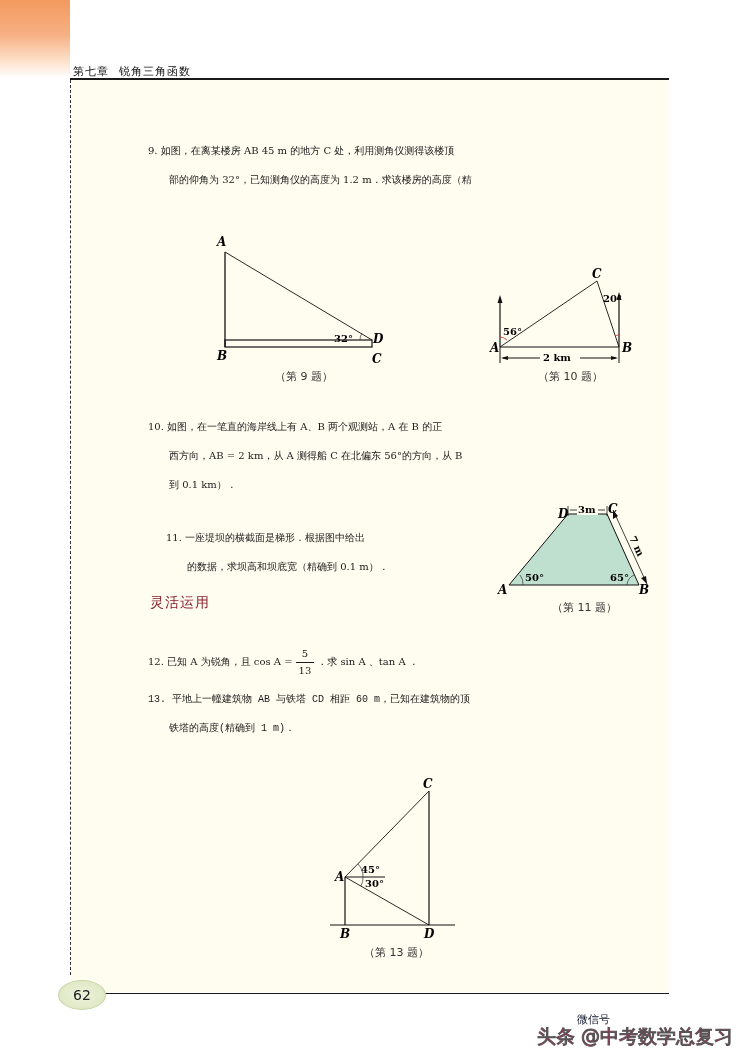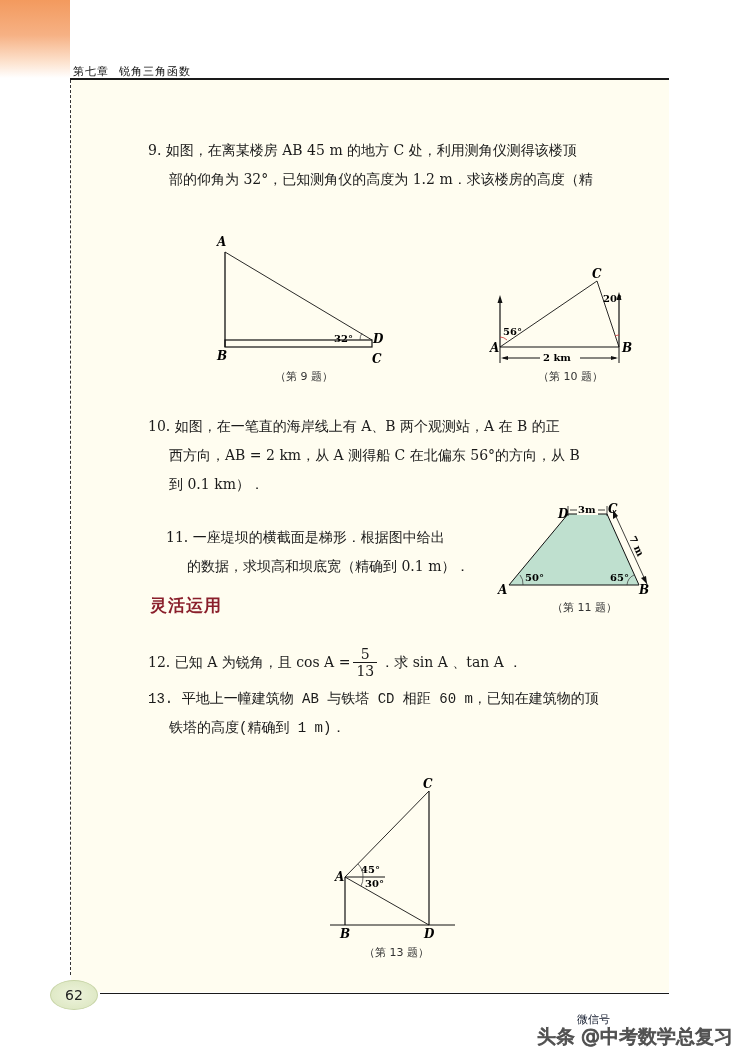--- a/index.html
+++ b/index.html
@@ -27,53 +27,53 @@
     border-left: 1px dashed #333;
   }
   .content-panel {
     position: absolute; left: 71px; top: 80px; width: 598px; height: 912px;
     background: #fffdf0;
   }
   .foot-rule {
     position: absolute; left: 100px; top: 993px; width: 569px; height: 1px; background: #1a1a1a;
   }
   .page-num {
-    position: absolute; left: 50px; top: 980px; width: 46px; height: 28px;
+    position: absolute; left: 58px; top: 980px; width: 46px; height: 28px;
     border-radius: 50%;
     background: radial-gradient(ellipse at center, #eef3dc 0%, #d9e5bd 100%);
     border: 1px solid #c7d4a6;
     display: flex; align-items: center; justify-content: center;
     font-family: "DejaVu Sans", sans-serif; font-size: 14px; color: #222;
   }
   .problem {
-    position: absolute; font-size: 14px; line-height: 29px; color: #1a1a1a;
+    position: absolute; font-size: 10px; line-height: 29px; color: #1a1a1a;
   }
   .problem .line { display: block; white-space: nowrap; }
   .problem .indent { padding-left: 21px; }
   .section-title {
     position: absolute; left: 150px; top: 594px;
-    font-family: "DejaVu Sans", sans-serif; font-weight: bold;
-    font-size: 17px; color: #8a1f2b; letter-spacing: 1px;
+    font-family: "DejaVu Sans", sans-serif; font-weight: normal;
+    font-size: 14px; color: #8a1f2b; letter-spacing: 1px;
   }
   .caption {
     position: absolute; font-size: 11px; color: #333;
     font-family: "DejaVu Sans", sans-serif;
   }
   .frac {
     display: inline-block; vertical-align: middle; text-align: center;
     margin: 0 3px; line-height: 16px;
   }
   .frac .n { display: block; border-bottom: 1px solid #1a1a1a; padding: 0 3px; }
   .frac .d { display: block; padding: 0 3px; }
   svg text { font-family: "DejaVu Serif", serif; font-style: italic; font-weight: bold; }
   svg .lbl { font-size: 12px; }
   svg .ang { font-size: 10px; font-style: normal; font-weight: bold; }
   .watermark {
     position: absolute; right: 8px; top: 1024px;
-    font-family: "DejaVu Sans", sans-serif; font-size: 19px; color: #404040;
+    font-family: "DejaVu Sans", sans-serif; font-size: 19px; color: #be185d;
     -webkit-text-stroke: 1px #555; letter-spacing: 0px;
   }
   .watermark-faint {
     position: absolute; left: 577px; top: 1012px;
     font-family: Liberation Sans, sans-serif; font-size: 11px; color: #0f172a;
   }
 </style>
 </head>
 <body>
 

